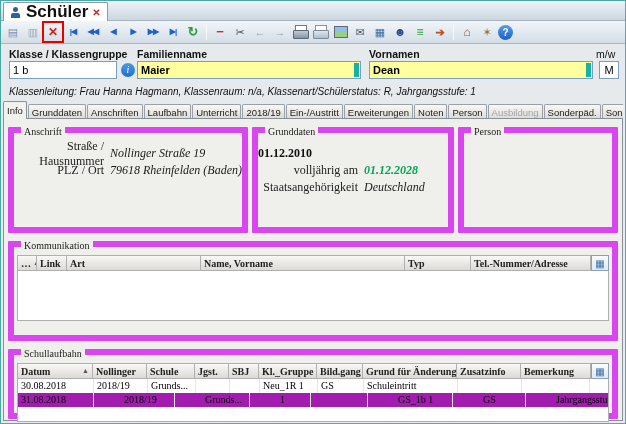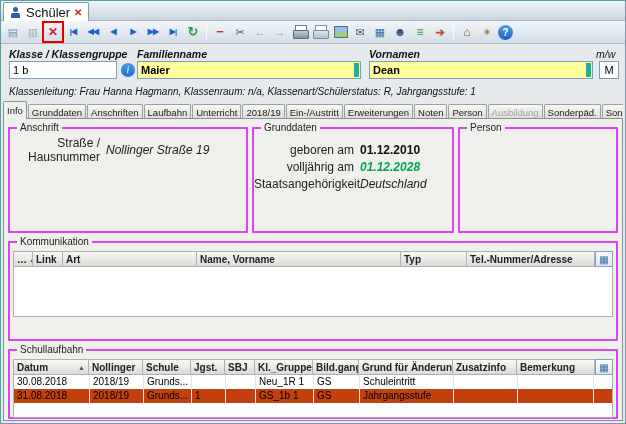--- a/index.html
+++ b/index.html
@@ -8,21 +8,21 @@
 
   .window { position:relative; width:626px; height:424px; background:#e7eaed;
             border:1px solid #8096a8; border-top-color:#49a8a2; border-left-color:#49a8a2; overflow:hidden; }
 
   
   .tabbar { position:absolute; left:0; top:0; right:0; height:20px;
             background:linear-gradient(#eef3f7,#ccd6e0); border-bottom:1px solid #a8b4c0; }
   .doc-tab { position:absolute; left:2px; top:1px; height:19px; background:#fff;
              border:1px solid #8a9ab0; border-bottom:none; border-radius:2px 2px 0 0;
              display:flex; align-items:center; gap:4px; padding:0 6px; cursor:pointer; }
-  .doc-tab-label { font-weight:normal; font-size:13px; color:#111; }
+  .doc-tab-label { font-weight:bold; font-size:17px; color:#111; }
   .doc-tab-close { color:#d42020; font-weight:bold; font-size:10px; }
   .people-shape { position:relative; width:12px; height:13px; }
   .people-shape::before { content:""; position:absolute; left:3px; top:1px; width:5px; height:5px; border-radius:50%; background:#2a5fb0; }
   .people-shape::after  { content:""; position:absolute; left:1px; top:7px; width:9px; height:5px; border-radius:2px 2px 0 0; background:#2a5fb0; }
 
   
   .toolbar { position:absolute; left:0; top:20px; right:0; height:23px; display:flex; align-items:center;
              padding:0 3px; gap:2px; background:linear-gradient(#f2f6fa,#d3dde6); border-bottom:1px solid #aab6c2; }
   .tbi { width:18px; height:18px; line-height:18px; text-align:center; font-size:11px; color:#3c4650;
          cursor:pointer; flex:0 0 auto; position:relative; }
@@ -47,21 +47,21 @@
                            background:linear-gradient(#c2ccd6,#8494a4); border:1px solid #5c6a78; border-radius:1px; }
   .preview-shape::before { content:""; position:absolute; left:4px; top:2px; width:10px; height:5px; background:#fff; border:1px solid #8494a4; }
   .preview-shape::after  { content:""; position:absolute; left:2px; top:7px; width:14px; height:7px;
                            background:linear-gradient(#dce6f0,#aebecc); border:1px solid #7c8a98; border-radius:1px; }
   .photo-shape::after { content:""; position:absolute; left:3px; top:3px; width:12px; height:10px; border:1px solid #5c6a78;
                         background:linear-gradient(180deg,#8ec0ea 55%,#9ccf86 55%); }
   .help-shape { background:linear-gradient(#54a0ea,#1d5fc0); color:#fff; border-radius:50%;
                 width:15px; height:15px; line-height:15px; font-size:10px; font-weight:bold; }
 
   
-  .flabel { position:absolute; font-size:10.5px; font-weight:bold; color:#111; white-space:nowrap;font-style:italic; }
+  .flabel { position:absolute; font-size:10.5px; font-weight:bold; color:#111; white-space:nowrap; }
   #lab-klasse { left:8px;  top:47px; }
   #lab-fam    { left:136px; top:47px; }
   #lab-vor    { left:368px; top:47px; }
   #lab-mw     { left:595px; top:47px; font-weight:normal; }
   .field { position:absolute; top:60px; height:18px; border:1px solid #7b9ebd; background:#fff;
            font-size:11px; padding:1px 3px; line-height:14px; cursor:text; }
   #f-klasse { left:8px;  width:108px; }
   #f-fam { left:136px; width:224px; background:#ffff9e; font-weight:bold; }
   #f-vor { left:368px; width:224px; background:#ffff9e; font-weight:bold; }
   #f-mw  { left:598px; width:20px; text-align:center; }
@@ -75,21 +75,21 @@
   .tabs { position:absolute; left:2px; top:99px; right:2px; height:19px; display:flex; align-items:flex-end; overflow:hidden; }
   .tab { flex:0 0 auto; font-size:9.5px; padding:2px 3px; background:linear-gradient(#f8f8f6,#dcdad4);
          border:1px solid #9aa0a8; border-bottom:none; border-radius:2px 2px 0 0; margin-right:1px;
          height:15px; line-height:11px; color:#222; cursor:pointer; white-space:nowrap;text-align:center; }
   .tab.active { background:#f1f1ee; height:18px; line-height:13px; position:relative; z-index:2; border-color:#8a9098; }
   .tab.disabled { color:#a0a6ae; cursor:default; }
 
   
   .content { position:absolute; left:2px; top:117px; right:2px; bottom:2px; background:#efefec;
              border:1px solid #8a9098; }
-  .group { position:absolute; border:2px solid #d946ef; border-radius:1px; }
+  .group { position:absolute; border:6px solid #d946ef; border-radius:1px;font-family:Liberation Serif, serif; }
   .legend { position:absolute; top:-7px; left:7px; background:#efefec; padding:0 3px; font-size:10px; color:#222; white-space:nowrap; }
   #g-anschrift  { left:4px;   top:8px;   width:240px; height:106px; padding-top:12px; }
   #g-grunddaten { left:248px; top:8px;   width:202px; height:106px; padding-top:12px; }
   #g-person     { left:454px; top:8px;   width:160px; height:106px; }
   #g-komm       { left:4px;   top:122px; width:610px; height:100px; }
   #g-lauf       { left:4px;   top:230px; width:610px; height:70px;  }
   .gb-row { display:flex; align-items:center; height:17px; font-size:12px; }
   .gb-label { text-align:right; color:#222; padding-right:6px; flex:0 0 auto; }
   #g-anschrift  .gb-label { width:96px; }
   #g-grunddaten .gb-label { width:106px; }
@@ -104,21 +104,21 @@
         font-size:10px; font-weight:bold; display:flex; align-items:center; padding:0 3px; color:#222;
         white-space:nowrap; overflow:hidden; cursor:pointer; }
   .th:first-child { border-left:1px solid #b0b0b0; }
   .sort { margin-left:auto; font-size:7px; color:#555; padding-left:2px; }
   .th-btn { width:18px; flex:0 0 18px; background:linear-gradient(#fafcfe,#dde8f2); border:1px solid #8aa0b8;
             display:flex; align-items:center; justify-content:center; font-size:10px; color:#3a6ea5; cursor:pointer; }
   .tbody { background:#fff; border:1px solid #b0b0b0; border-top:none; overflow:hidden; }
   #komm-body { height:50px; }
   #lauf-body { height:43px; }
   .trow { display:flex; height:14px; font-size:10px; align-items:center; cursor:default; }
-  .trow.selected { background:#c2410c; }
+  .trow.selected { background:#a21caf;gap:27px; }
   .td { padding:0 3px; border-right:1px solid #e6e6e6; height:100%; line-height:14px; white-space:nowrap; overflow:hidden; flex:0 0 auto; }
 
   
   .kc0 { width:20px; flex:0 0 20px; } .kc1 { width:30px; flex:0 0 30px; } .kc2 { width:134px; flex:0 0 134px; }
   .kc3 { width:204px; flex:0 0 204px; } .kc4 { width:66px; flex:0 0 66px; } .kc5 { flex:1 1 auto; }
   
   .sc0 { width:76px; flex:0 0 76px; } .sc1 { width:54px; flex:0 0 54px; } .sc2 { width:48px; flex:0 0 48px; }
   .sc3 { width:34px; flex:0 0 34px; } .sc4 { width:30px; flex:0 0 30px; } .sc5 { width:58px; flex:0 0 58px; }
   .sc6 { width:46px; flex:0 0 46px; } .sc7 { width:94px; flex:0 0 94px; } .sc8 { width:64px; flex:0 0 64px; }
   .sc9 { flex:1 1 auto; } .scB { width:18px; flex:0 0 18px; border-right:none; }
@@ -206,26 +206,29 @@
   </div>
 
   <div class="content">
 
     <div class="group" id="g-anschrift">
       <span class="legend">Anschrift</span>
       <div class="gb-row">
         <span class="gb-label">Straße / Hausnummer</span>
         <span class="v-italic">Nollinger Straße 19</span>
       </div>
+      <div class="gb-row">
+        <span class="gb-label">PLZ / Ort</span>
+        <span class="v-italic">79618 Rheinfelden (Baden)</span>
+      </div>
     </div>
 
     <div class="group" id="g-grunddaten">
       <span class="legend">Grunddaten</span>
       <div class="gb-row">
-        <span class="gb-label">geboren am</span>
         <span class="v-bold">01.12.2010</span>
       </div>
       <div class="gb-row">
         <span class="gb-label">volljährig am</span>
         <span class="v-green">01.12.2028</span>
       </div>
       <div class="gb-row">
         <span class="gb-label">Staatsangehörigkeit</span>
         <span class="v-italic">Deutschland</span>
       </div>

